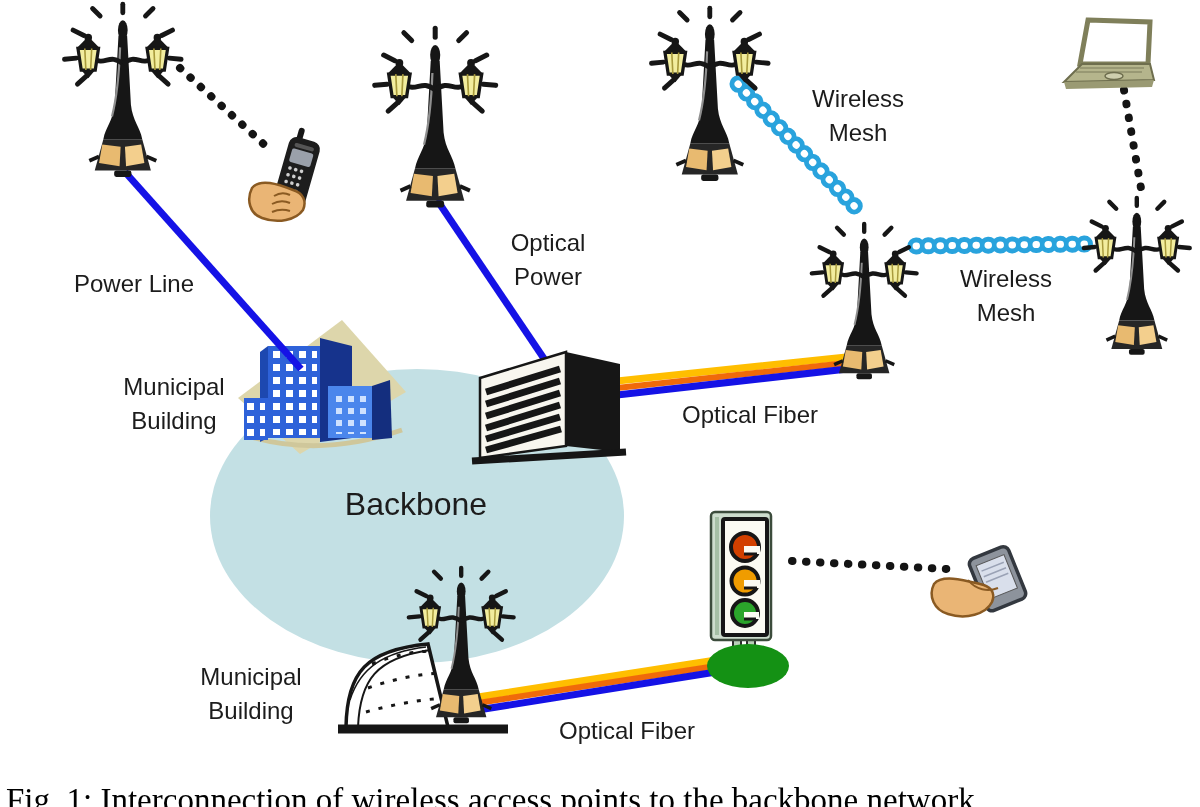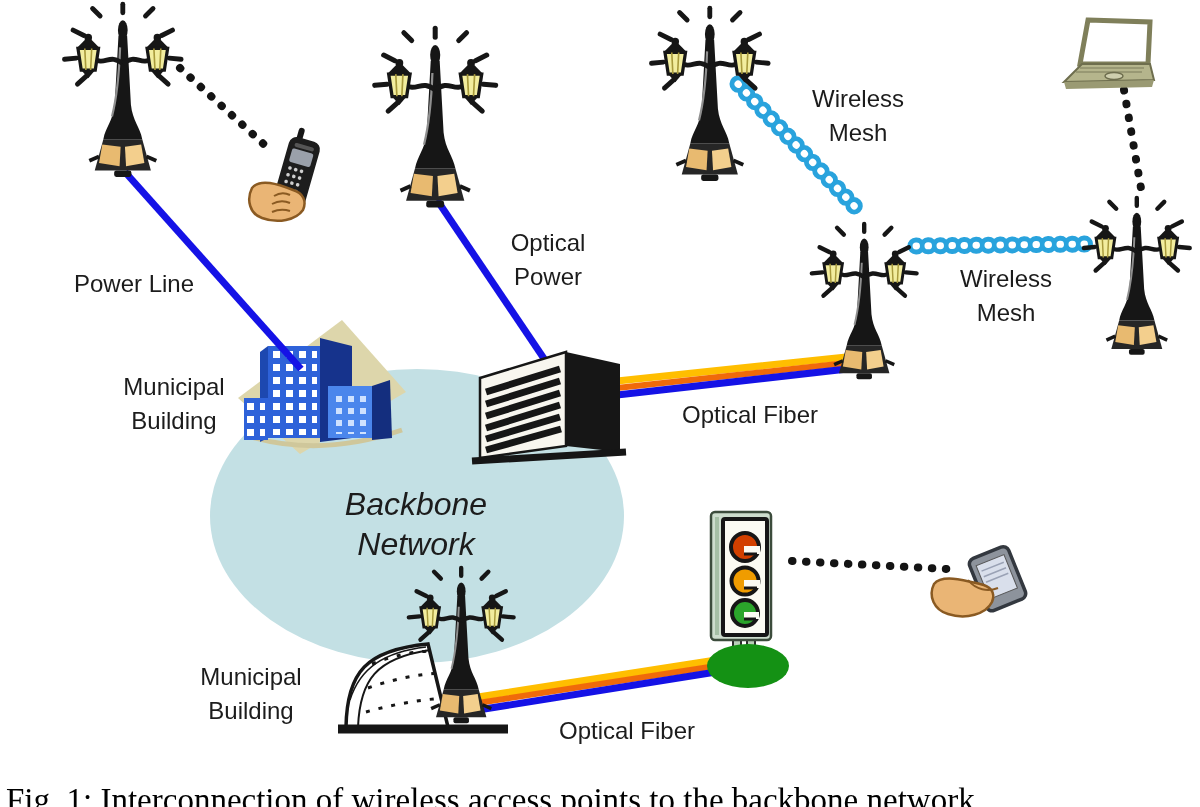--- a/index.html
+++ b/index.html
@@ -6,21 +6,21 @@
   .canvas {
     position:relative; width:1200px; height:807px; background:#fff;
     overflow:hidden; font-family:"Liberation Sans", sans-serif;
   }
   .canvas svg.art { position:absolute; left:0; top:0; }
   .lbl {
     position:absolute; transform:translateX(-50%);
     text-align:center; font-size:24px; line-height:34px;
     color:var(--text-color,#1c1c1c); white-space:nowrap;
   }
-  .lbl.big { font-size:32px; line-height:40px;font-style:italic; }
+  .lbl.big { font-size:32px; line-height:40px; }
   .caption {
     position:absolute; left:6px; top:782px;
     font-family:"Liberation Serif", serif; font-size:33px;
     color:#000; white-space:nowrap;
   }
 </style>
 </head>
 <body>
 
 <div class="canvas">
@@ -217,21 +217,20 @@
       <rect x="50" y="20" width="30" height="36" fill="#d9dfeb" stroke="#555555" stroke-width="1"></rect>
       <path d="M53,27 L77,27 M53,33 L77,33 M53,39 L77,39" stroke="#9aa2b5" stroke-width="1.5"></path>
     </g>
     <path d="M2,44 C-4,56 2,70 16,74 C34,80 54,74 60,62 C64,52 58,46 48,44 C32,40 10,34 2,44 Z" fill="var(--hand-tan)" stroke="var(--hand-outline)" stroke-width="2.5"></path>
     <path d="M36,40 C44,50 56,52 66,48" stroke="var(--hand-outline)" stroke-width="2" fill="none"></path>
   </g>
 </svg>
 
 <div class="lbl big" style="left:416px; top:484px;">
   <div>Backbone</div>
-  <div>Network</div>
 </div>
 
 <div class="lbl" style="left:134px; top:228px;margin-top:39px;">
   <div>Power Line</div>
 </div>
 
 <div class="lbl" style="left:174px; top:370px;">
   <div>Municipal</div>
   <div>Building</div>
 </div>

